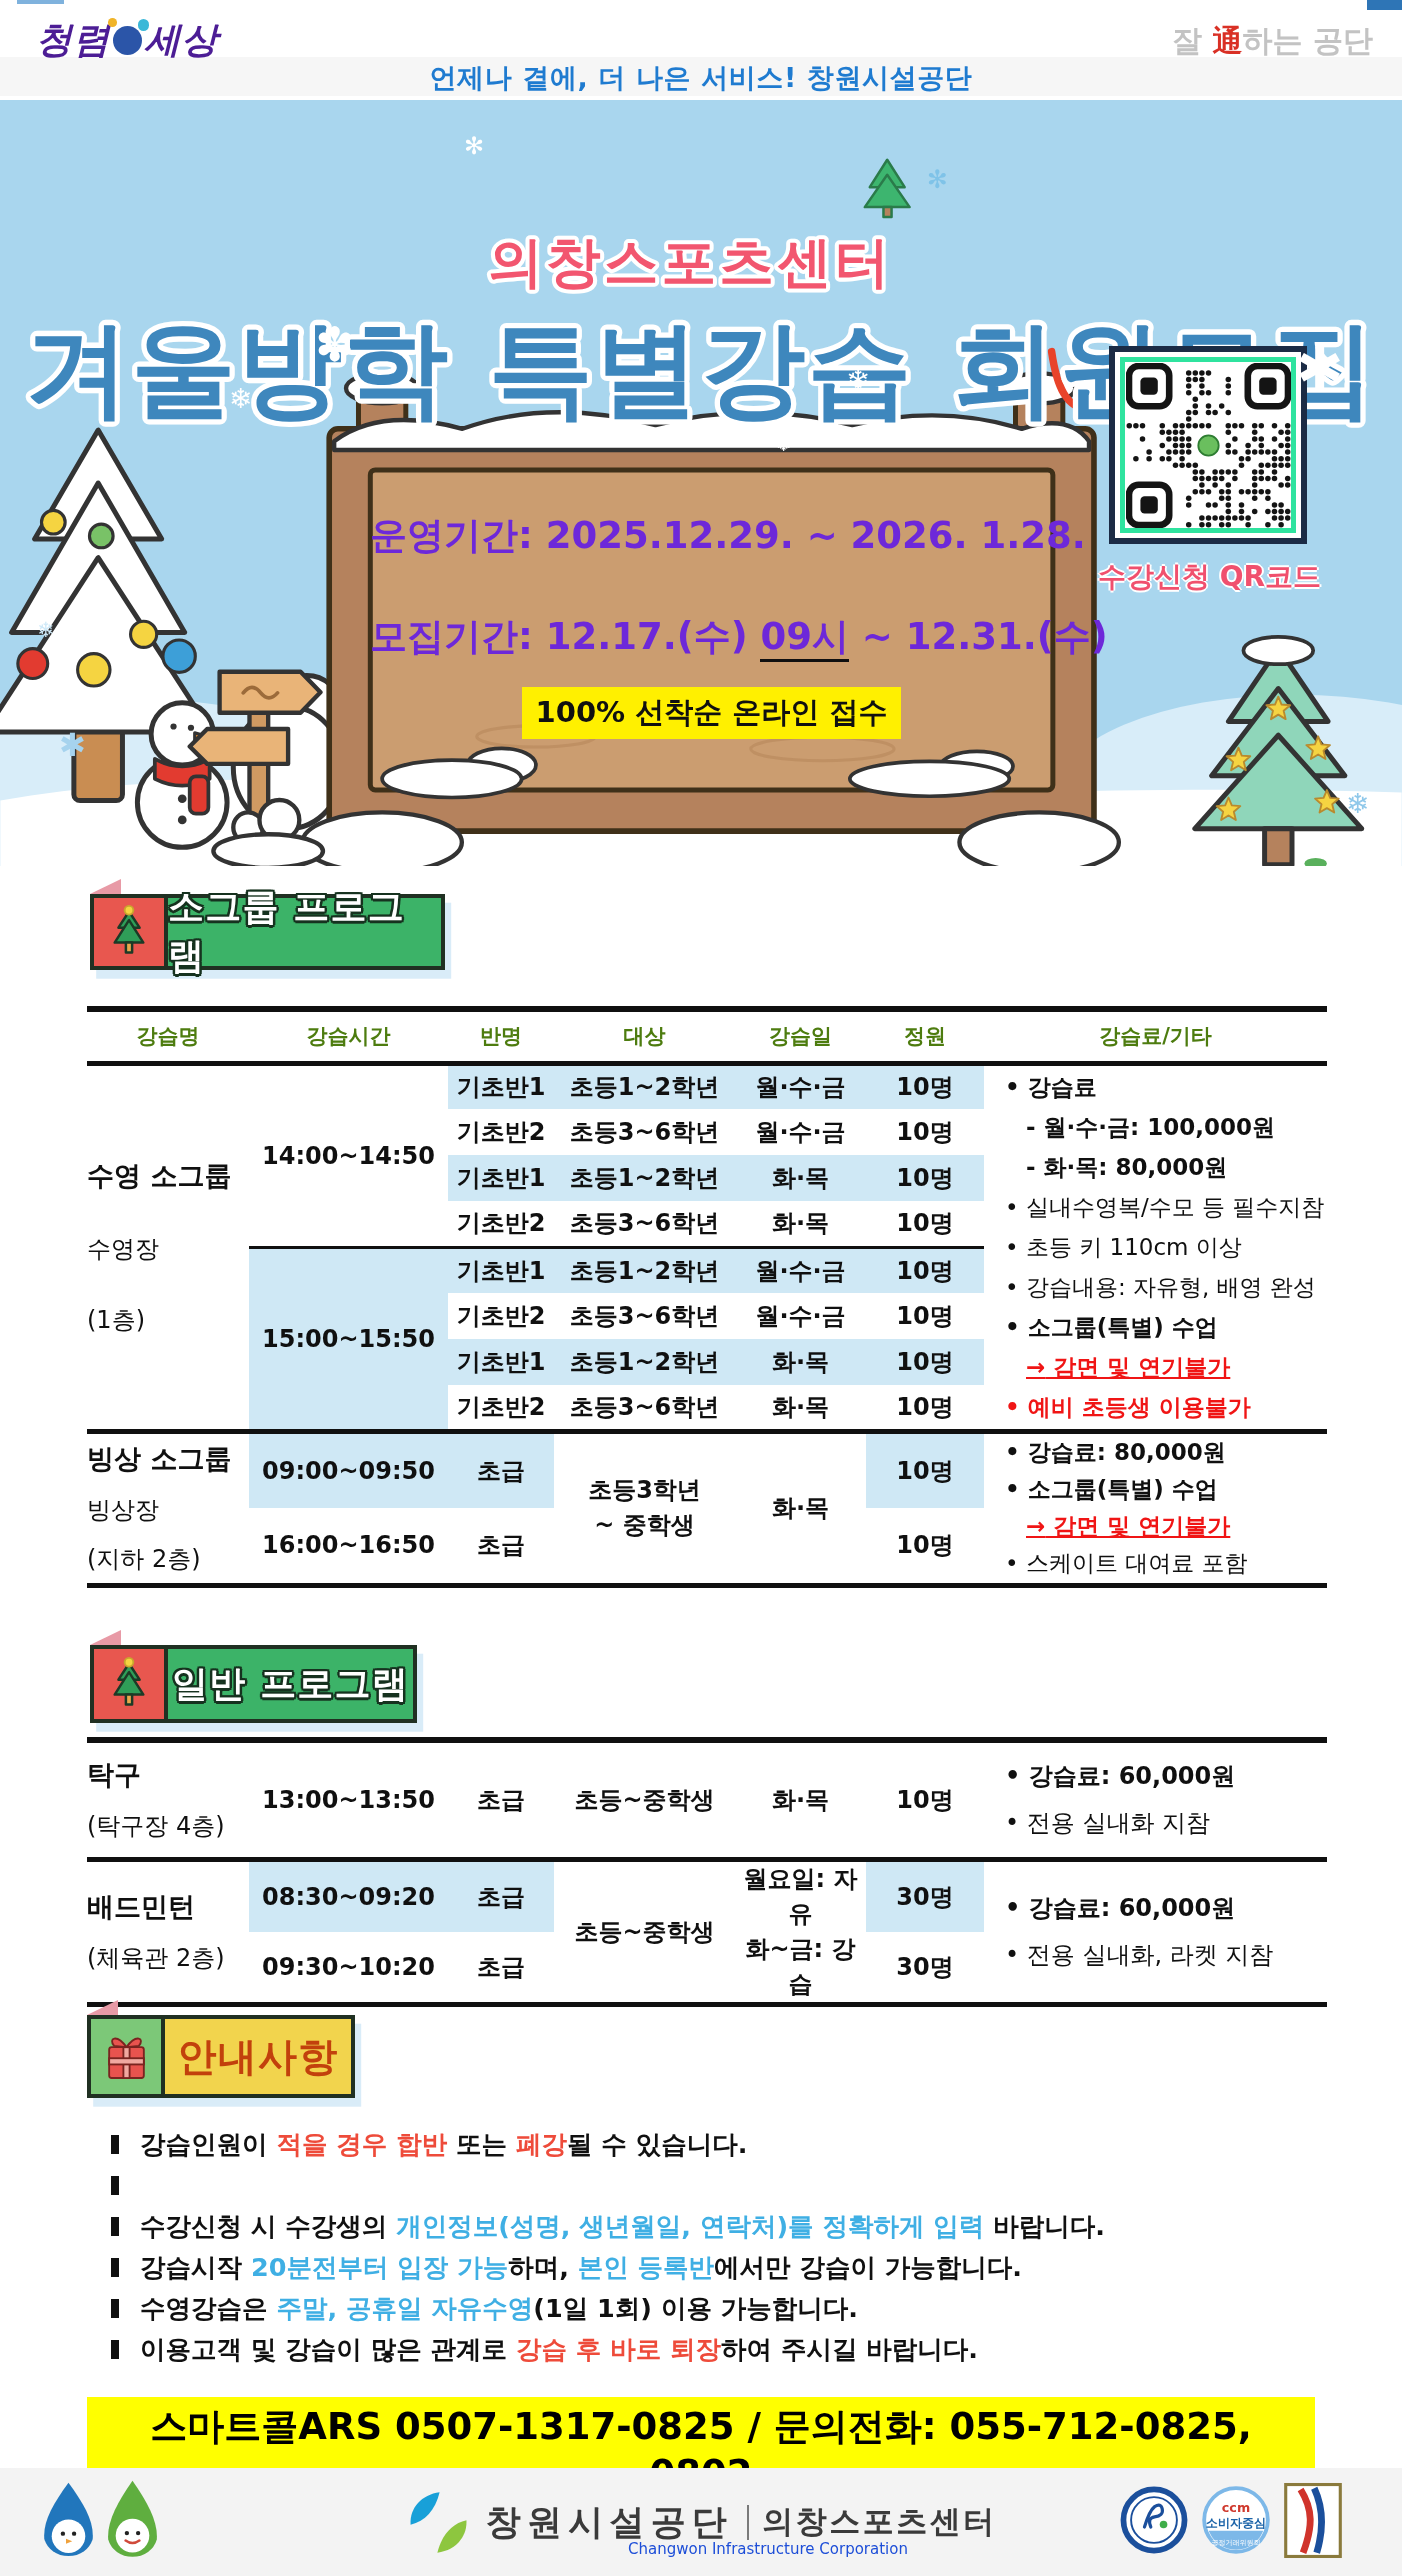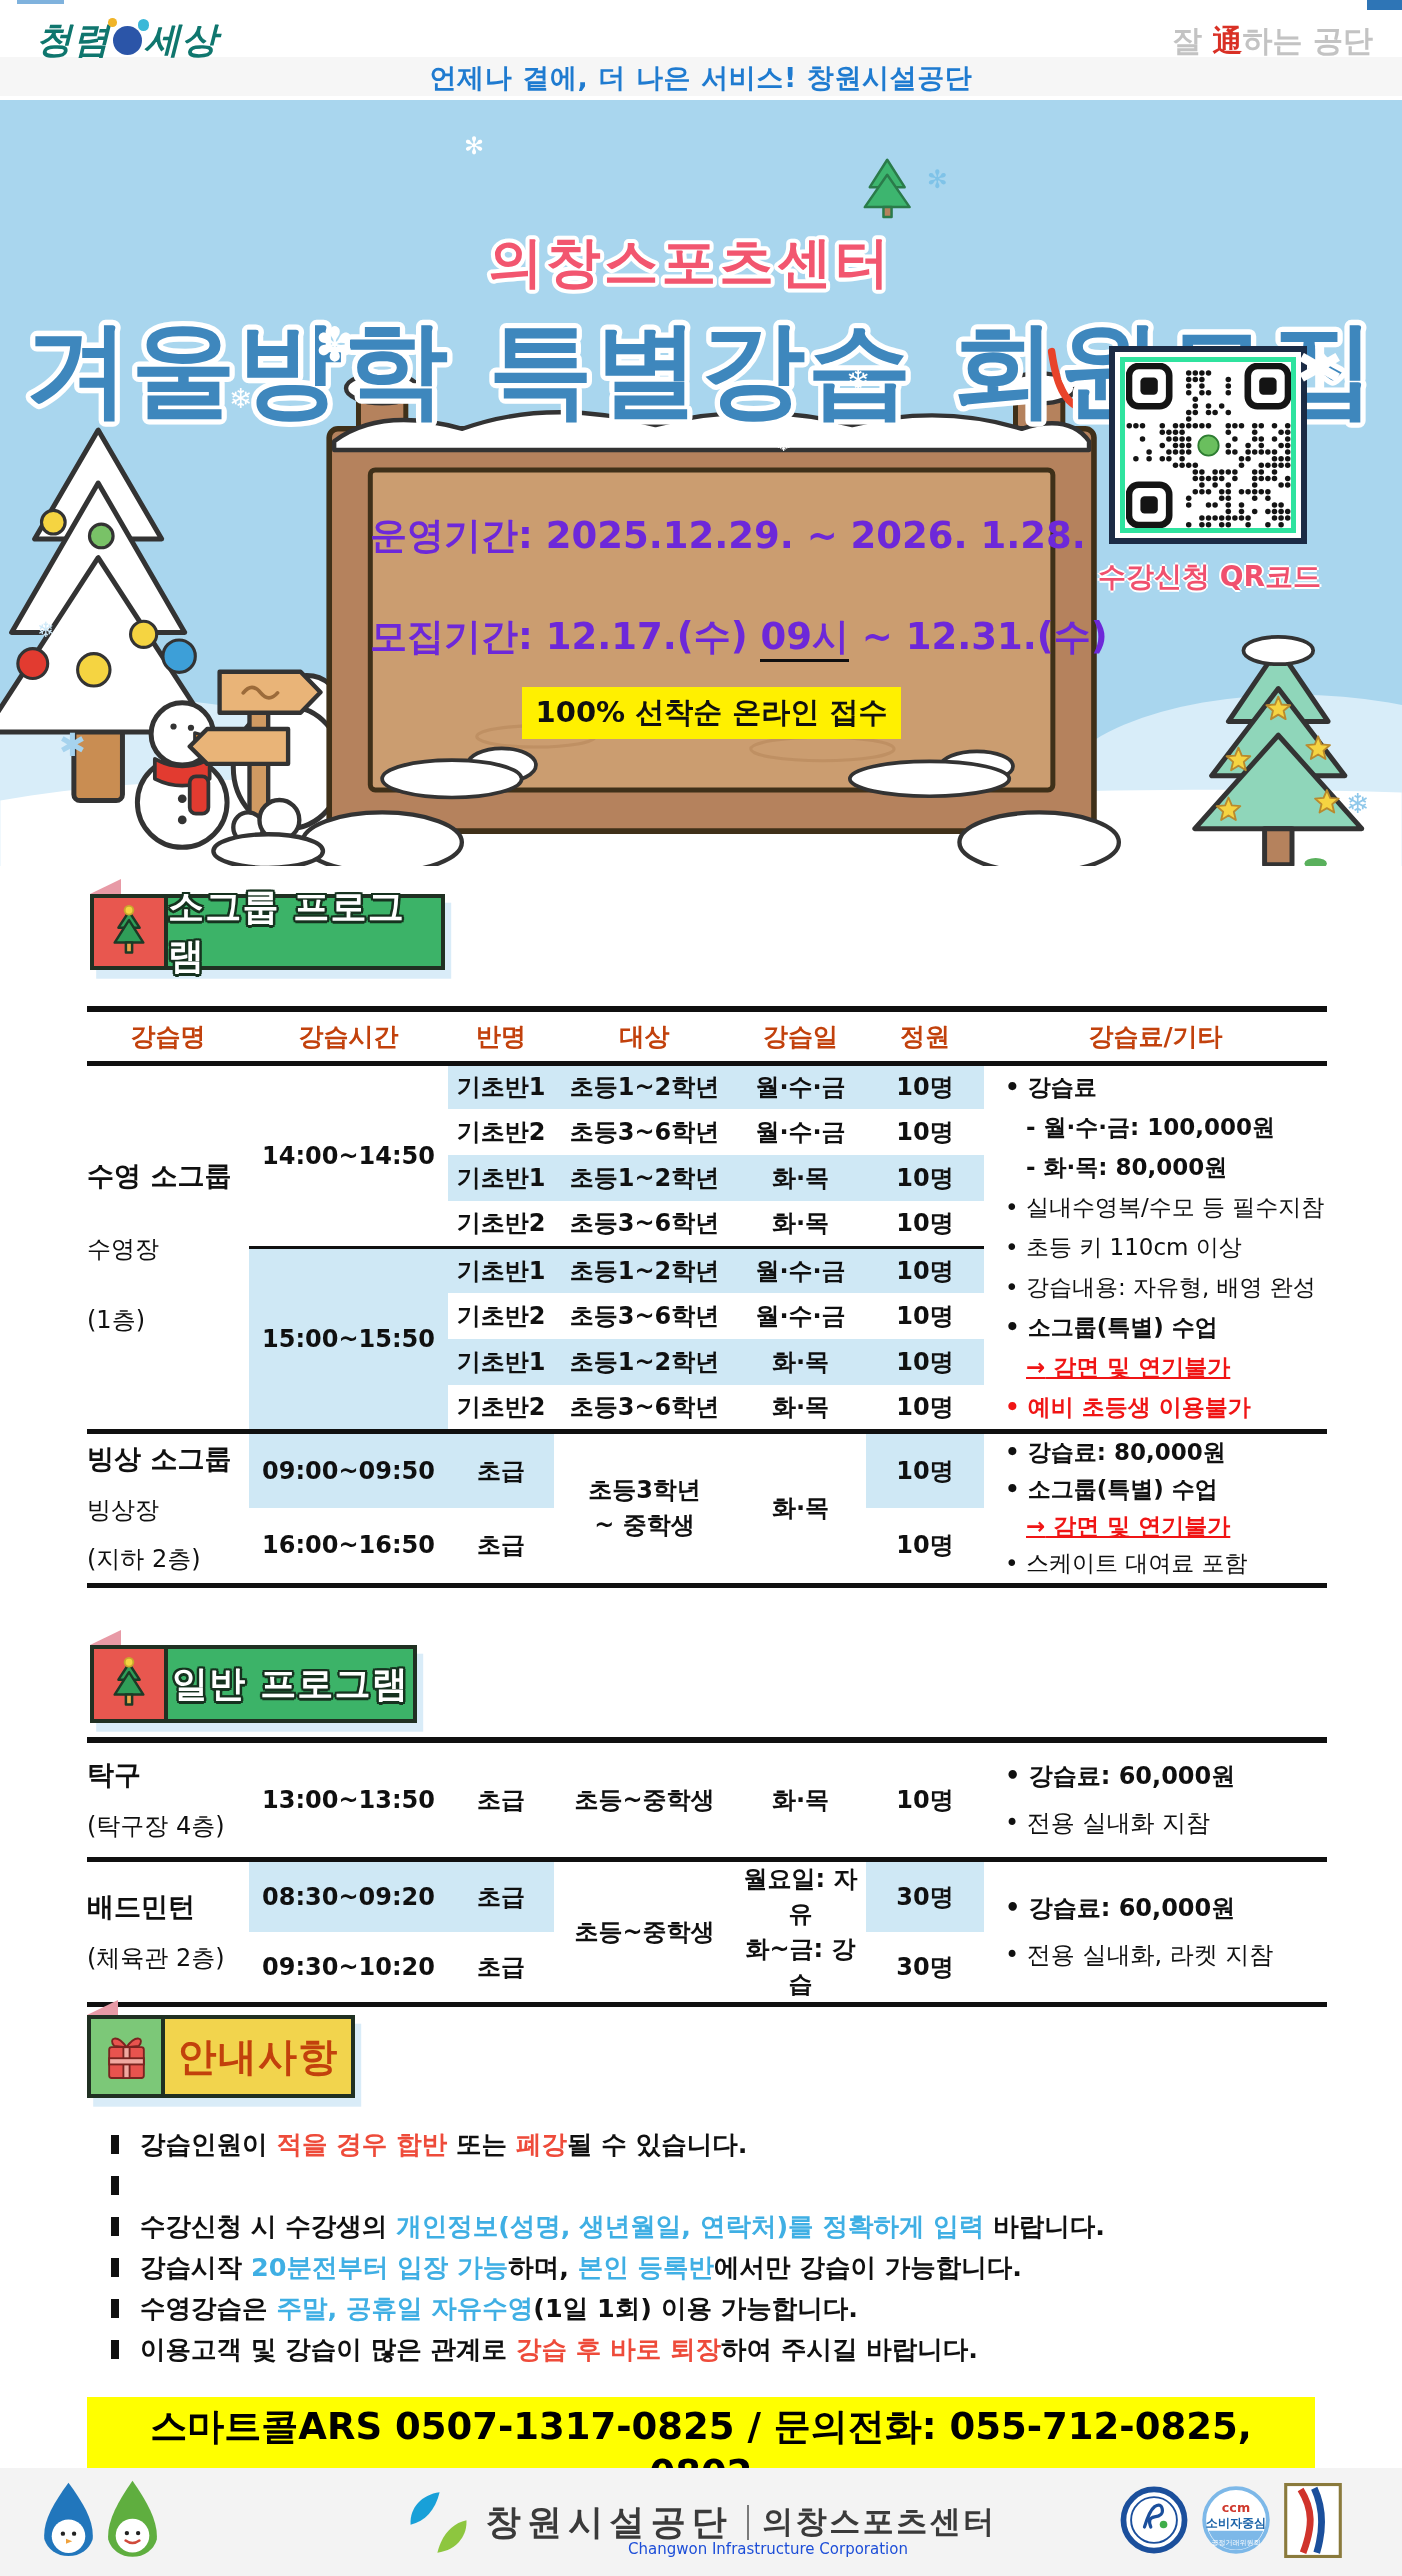--- a/index.html
+++ b/index.html
@@ -6,21 +6,21 @@
   .poster{position:relative;width:1402px;height:2576px;overflow:hidden;background:#ffffff;
     font-family:"DejaVu Sans","Liberation Sans",sans-serif;}
   .abs{position:absolute;}
 
   
   .top-header{position:absolute;left:0;top:0;width:1402px;height:100px;background:#ffffff;}
   .slogan-strip{position:absolute;left:0;top:57px;width:1402px;height:39px;background:#f6f6f6;}
   .corner-l{position:absolute;left:17.4px;top:0;width:47px;height:4.4px;background:#7fb2dd;}
   .corner-r{position:absolute;right:0;top:0;width:35px;height:10px;background:#2e75b6;}
   .org-logo{position:absolute;left:36px;top:16px;font-size:36px;font-weight:800;font-style:italic;
-    color:#0f766e;letter-spacing:1.2px;}
+    color:#4c1d95;letter-spacing:1.2px;}
   .org-logo .dot{display:inline-block;width:29px;height:29px;border-radius:50%;background:#2b55a8;
     position:relative;top:2.5px;margin:0 2.5px;}
   .org-logo .dot::before{content:"";position:absolute;left:-5px;top:-7.5px;width:8.7px;height:8.7px;
     border-radius:50%;background:#f0b429;}
   .org-logo .dot::after{content:"";position:absolute;right:-7.5px;top:-6.2px;width:11.2px;height:11.2px;
     border-radius:50%;background:#3bb8d8;}
   .header-slogan{position:absolute;left:0;top:60px;width:1402px;text-align:center;font-size:27px;
     font-weight:800;color:#1f7bd0;letter-spacing:0.6px;}
   .header-right{position:absolute;right:29px;top:21px;font-size:30px;font-weight:800;color:#c3c3c3;}
   .header-right .tong{color:#d93025;}
@@ -60,21 +60,21 @@
   .banner-main.green{background:#3cb368;}
   .banner-main.yellow{background:#f2d44d;}
   .banner-text{font-size:36px;font-weight:800;color:#ffffff;letter-spacing:1.2px;
     text-shadow:-2.5px 0 #16321f,2.5px 0 #16321f,0 -2.5px #16321f,0 2.5px #16321f,
     -1.9px -1.9px #16321f,1.9px 1.9px #16321f,-1.9px 1.9px #16321f,1.9px -1.9px #16321f;}
   .banner-text.dark{color:#c2410c;text-shadow:none;font-size:39px;}
 
   
   .ptable{border-collapse:collapse;table-layout:fixed;width:1240px;}
   .ptable td,.ptable th{padding:0;}
-  .ptable th{font-size:25px;font-weight:800;color:#c2410c;}
+  .ptable th{font-size:21px;font-weight:800;color:#4d7c0f;}
   .ptable td{font-size:24px;font-weight:600;color:#101010;text-align:center;vertical-align:middle;}
   .t1{border-top:6.2px solid #101010;border-bottom:5.6px solid #101010;}
   .t1 thead th{border-bottom:5.6px solid #101010;}
   .hl{background:#cfe8f5;}
   .tdiv{border-top:3.1px solid #101010;}
   .secdiv{border-top:5px solid #101010;}
   .name-stack{display:flex;flex-direction:column;align-items:flex-start;}
   .name-stack .nm{font-size:27px;font-weight:800;}
   .name-stack .loc{font-size:24px;font-weight:500;}
   .gap-big{gap:39px;}

